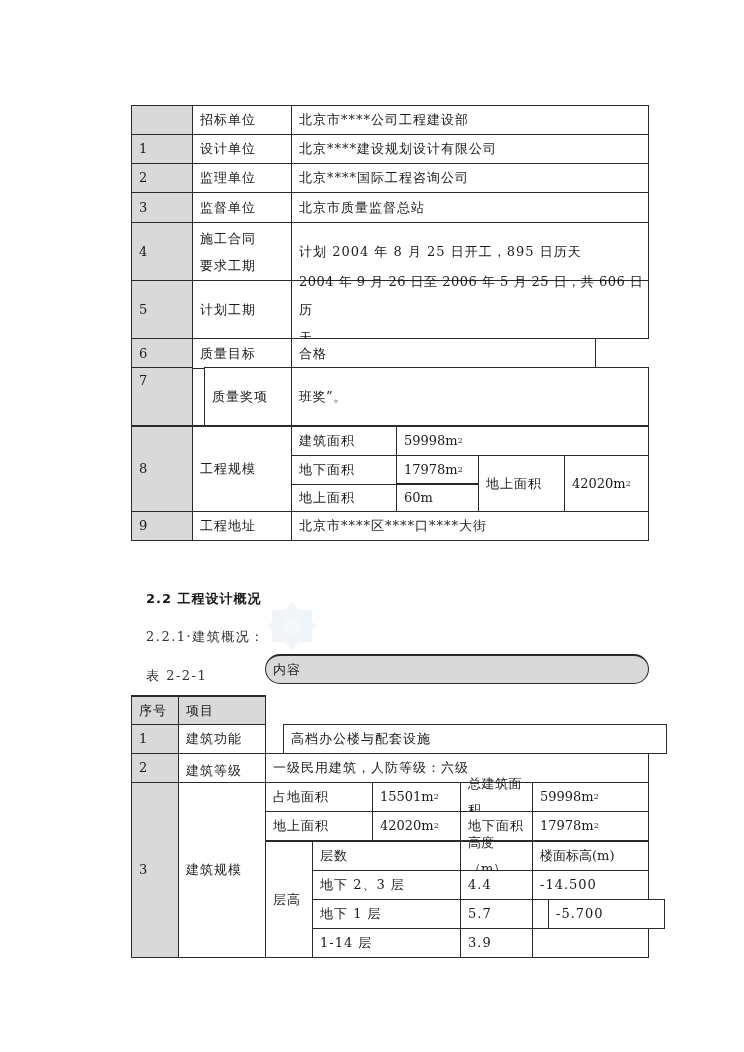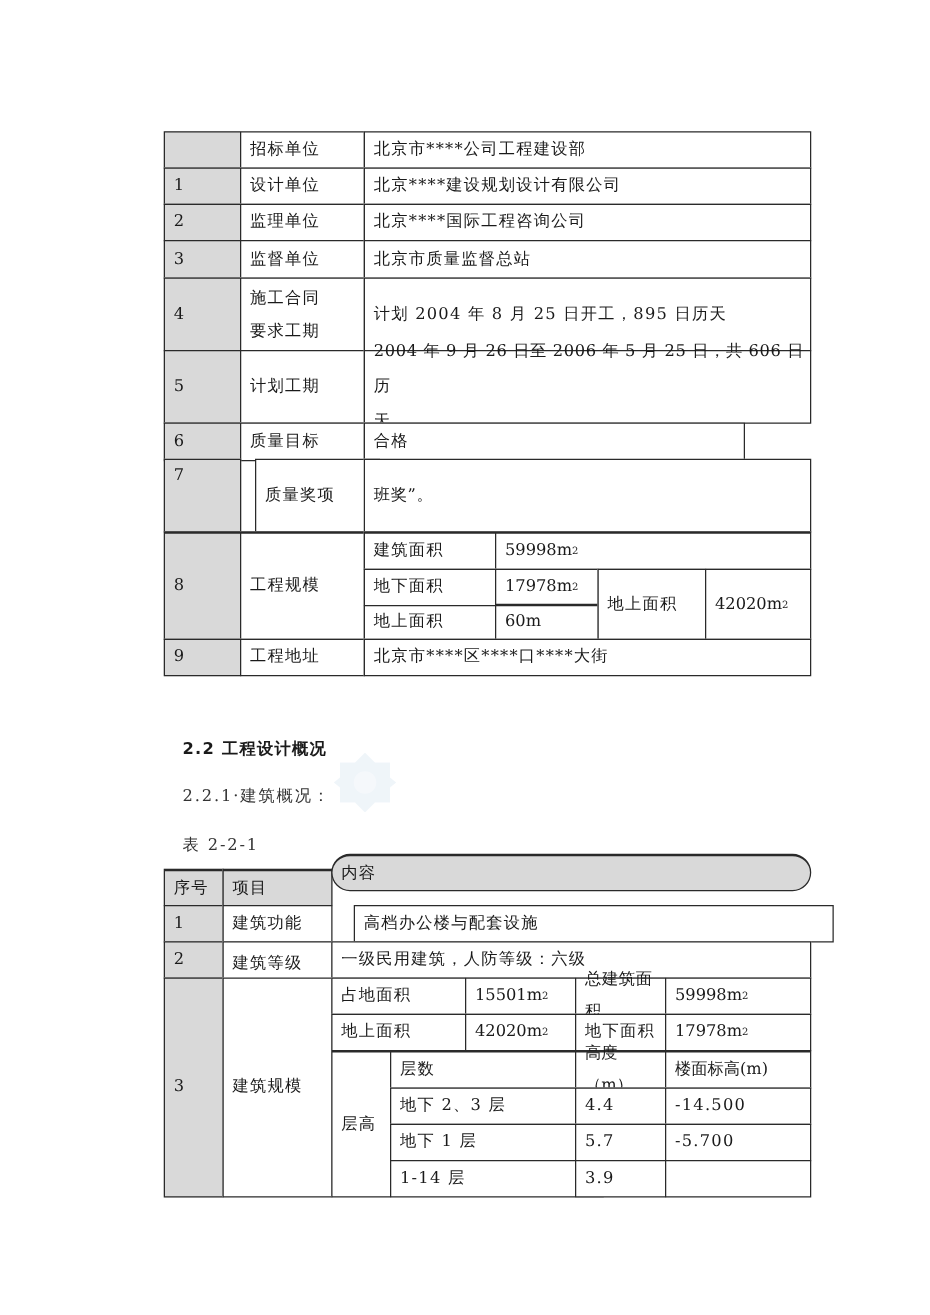--- a/index.html
+++ b/index.html
@@ -92,21 +92,21 @@
   <circle cx="25" cy="24" r="9" fill="#eef4f9"></circle>
 </svg>
 
 <div class="abs para" style="left:146px;top:628px;color:#333;">2.2.1·建筑概况：</div>
 <div class="abs para" style="left:146px;top:667px;color:#333;">表 2-2-1</div>
 
 <div>
 
   <div class="cell grey" style="left:131px;top:695px;width:48px;height:30px;border-top-width:2px;">序号</div>
   <div class="cell grey" style="left:178px;top:695px;width:88px;height:30px;border-top-width:2px;">项目</div>
-  <div class="cell grey" style="left:265px;top:683px;width:384px;height:30px;border-top-width:2px;border-radius:15px;">内容</div>
+  <div class="cell grey" style="left:265px;top:654px;width:384px;height:30px;border-top-width:2px;border-radius:15px;">内容</div>
 
   <div class="cell grey" style="left:131px;top:724px;width:48px;height:30px;">1</div>
   <div class="cell" style="left:178px;top:724px;width:88px;height:30px;">建筑功能</div>
   <div class="cell" style="left:265px;top:724px;width:384px;height:30px;margin-left:18px;">高档办公楼与配套设施</div>
 
   <div class="cell grey" style="left:131px;top:753px;width:48px;height:30px;">2</div>
   <div class="cell" style="left:178px;top:753px;width:88px;height:35px;">建筑等级</div>
   <div class="cell" style="left:265px;top:753px;width:384px;height:30px;">一级民用建筑，人防等级：六级</div>
 
   <div class="cell grey" style="left:131px;top:782px;width:48px;height:176px;">3</div>
@@ -139,18 +139,18 @@
   <div class="cell" style="left:312px;top:840px;width:149px;height:31px;border-top-width:2px;">层数</div>
   <div class="cell" style="left:460px;top:840px;width:73px;height:31px;border-top-width:2px;letter-spacing:0;">高度（m）</div>
   <div class="cell" style="left:532px;top:840px;width:117px;height:31px;border-top-width:2px;letter-spacing:0;">楼面标高(m)</div>
 
   <div class="cell" style="left:312px;top:870px;width:149px;height:30px;">地下 2、3 层</div>
   <div class="cell" style="left:460px;top:870px;width:73px;height:30px;">4.4</div>
   <div class="cell" style="left:532px;top:870px;width:117px;height:30px;">-14.500</div>
 
   <div class="cell" style="left:312px;top:899px;width:149px;height:30px;">地下 1 层</div>
   <div class="cell" style="left:460px;top:899px;width:73px;height:30px;">5.7</div>
-  <div class="cell" style="left:532px;top:899px;width:117px;height:30px;text-align:right;">-5.700</div>
+  <div class="cell" style="left:548px;top:899px;width:117px;height:30px;text-align:right;">-5.700</div>
 
   <div class="cell" style="left:312px;top:928px;width:171px;height:30px;">1-14 层</div>
   <div class="cell" style="left:460px;top:928px;width:73px;height:30px;">3.9</div>
   <div class="cell" style="left:532px;top:928px;width:117px;height:30px;"></div>
 </div>
 
 </body></html>

